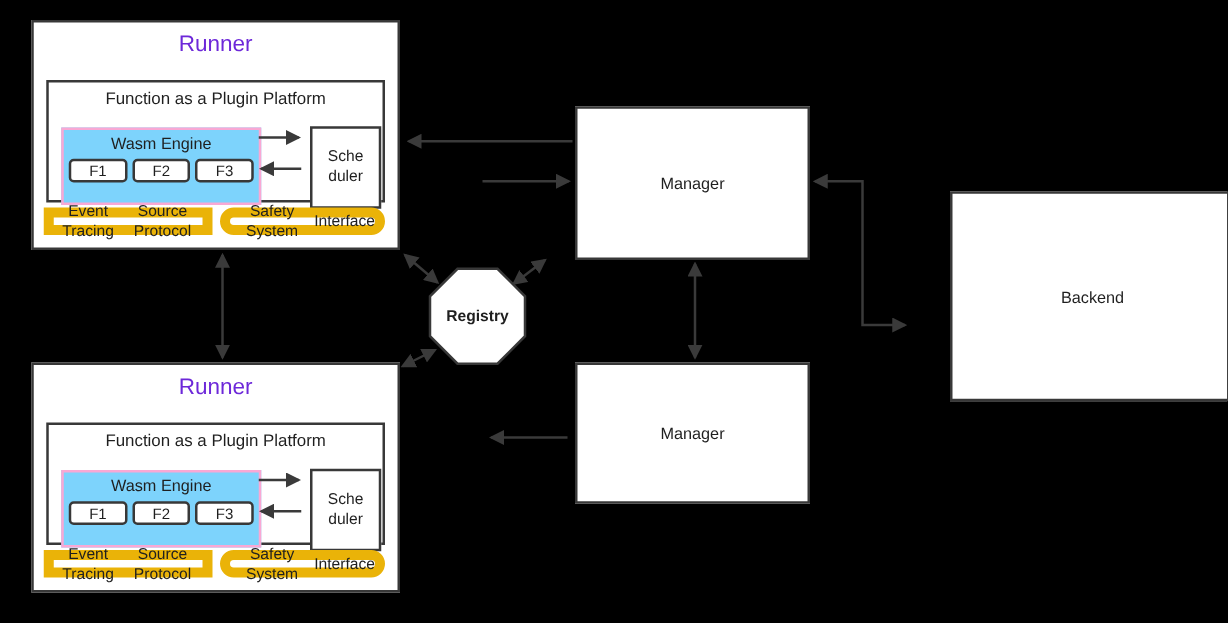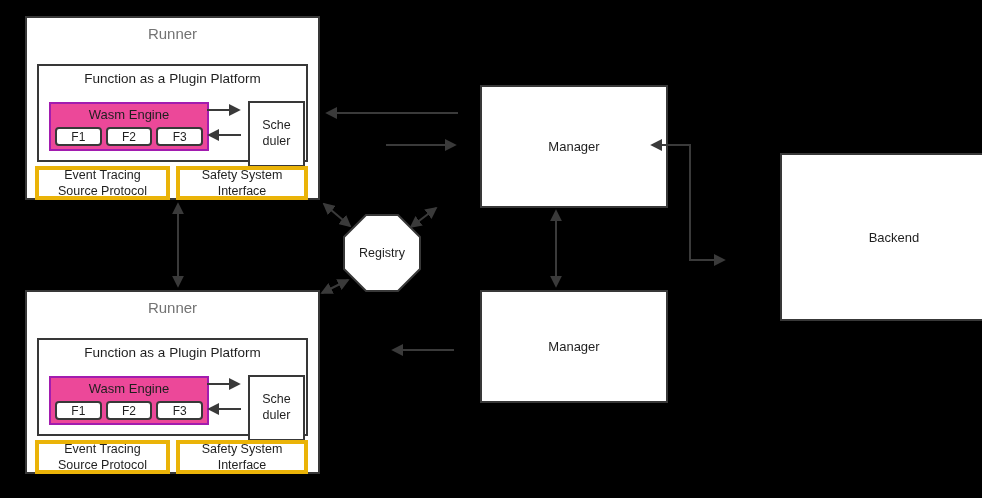--- a/index.html
+++ b/index.html
@@ -1,40 +1,40 @@
 <!DOCTYPE html>
 <html><head>
 <meta charset="utf-8">
 <style>
   * { margin:0; padding:0; box-sizing:border-box; }
   html,body { background:#000; }
   body { font-family:"Liberation Sans", sans-serif; color:#1f1f1f; }
   .canvas { position:relative; width:982px; height:498px; background:#000; overflow:hidden; }
 
   .node { position:absolute; background:#fff; border:2px solid #383838; z-index:2; }
-  .center-label { display:flex; align-items:center; justify-content:center; font-size:13px; color:#1f1f1f;margin-left:20px; }
+  .center-label { display:flex; align-items:center; justify-content:center; font-size:13px; color:#1f1f1f; }
 
   .runner { position:absolute; width:295px; height:184px; background:#fff; border:2px solid #383838; z-index:2; }
-  .runner-title { text-align:center; margin-top:7px; font-size:15px; color:#737373; }
+  .runner-title { text-align:center; margin-top:7px; font-size:18px; color:#6d28d9; }
   .platform { position:absolute; left:10px; top:46px; width:271px; height:98px; border:2px solid #383838; background:#fff; }
   .platform-title { text-align:center; margin-top:5px; font-size:13.5px; }
-  .wasm { position:absolute; left:10px; top:36px; width:160px; height:49px; border:2px solid #a21caf; background:#ec4899; }
+  .wasm { position:absolute; left:10px; top:36px; width:160px; height:62px; border:2px solid #f9a8d4; background:#7dd3fc; }
   .wasm-title { text-align:center; font-size:13px; margin-top:3px; }
   .f-row { position:absolute; left:4px; right:4px; top:23px; display:flex; gap:4px; }
   .fbox { flex:1; height:19px; border:2px solid #383838; border-radius:4px; display:flex; align-items:center; justify-content:center; font-size:12px; background:#fff; }
   .sched { position:absolute; left:209px; top:35px; width:57px; height:66px; border:2px solid #383838; background:#fff;
            display:flex; flex-direction:column; align-items:center; justify-content:center; font-size:12.5px; line-height:1.25; }
-  .subbox { position:absolute; top:148px; height:34px; border:4px solid #eab308; background:#fff;
-            display:flex; flex-direction:column; align-items:center; justify-content:center; font-size:12.5px; line-height:1.3; text-align:center; }
+  .subbox { position:absolute; top:148px; height:22px; border:8px solid #eab308; background:#fff;
+            display:flex; flex-direction:row; align-items:center; justify-content:center; font-size:12.5px; line-height:1.3; text-align:center; }
   .subbox.event { left:8px; width:135px; }
-  .subbox.safety { left:149px; width:132px; }
+  .subbox.safety { left:149px; width:132px;border-radius:17px; }
 
   svg.connectors { position:absolute; left:0; top:0; width:982px; height:498px; z-index:5; pointer-events:none; }
   .registry-label { position:absolute; left:344px; top:215px; width:76px; height:76px; z-index:6;
-                    display:flex; align-items:center; justify-content:center; font-size:12.5px; color:#1f1f1f; pointer-events:none; }
+                    display:flex; align-items:center; justify-content:center; font-size:12.5px; color:#1f1f1f; pointer-events:none;font-weight:bold; }
 </style>
 </head>
 <body>
 
 <div class="canvas">
 
   <div class="runner" style="left:25px; top:16px;">
     <div class="runner-title">Runner</div>
     <div class="platform">
       <div class="platform-title">Function as a Plugin Platform</div>

